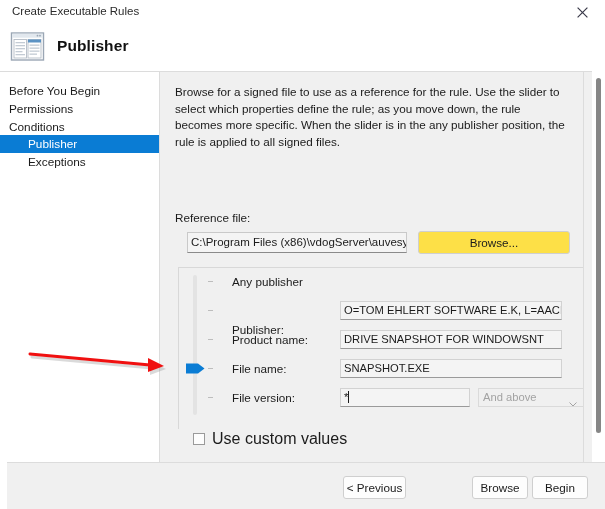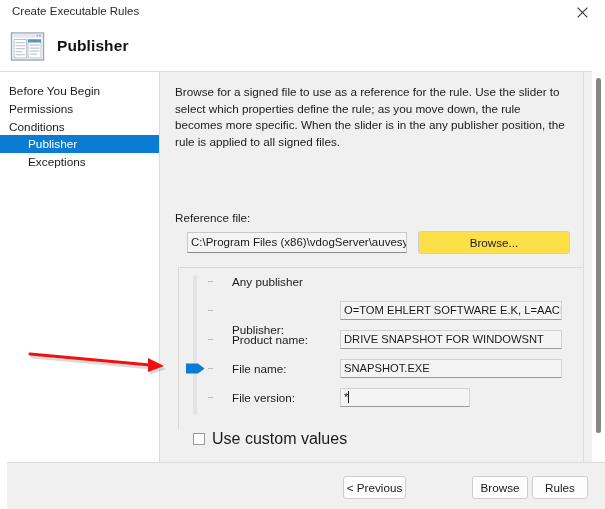--- a/index.html
+++ b/index.html
@@ -422,39 +422,47 @@
 
       <div class="prop-row-label" style="top:261px;">Product name:</div>
       <div class="prop-field" style="top:258px;">DRIVE SNAPSHOT FOR WINDOWSNT</div>
 
       <div class="prop-row-label" style="top:290px;">File name:</div>
       <div class="prop-field" style="top:287px;">SNAPSHOT.EXE</div>
 
       <div class="prop-row-label" style="top:319px;">File version:</div>
       <div class="prop-field short focused" style="top:316px;"><span>*</span><span class="caret"></span></div>
 
+      <div class="version-select" style="top:316px;">
+        <span>And above</span>
+        <span class="chev">
+          <svg width="8" height="5" viewBox="0 0 8 5">
+            <path d="M0.5 0.5 L4 4 L7.5 0.5" stroke="#a3a3a3" stroke-width="1" fill="none"></path>
+          </svg>
+        </span>
+      </div>
 
       <div class="checkbox-row">
         <div class="checkbox-box"></div>
         <div class="checkbox-label">Use custom values</div>
       </div>
 
     </div>
     <div class="content-divider"></div>
   </div>
 
   <div class="scrollbar">
     <div class="scroll-thumb"></div>
   </div>
 
   <div class="footer">
     <div class="btn" style="left:336px; width:63px;">&lt; Previous</div>
     <div class="btn focused" style="left:403px; width:58px;">Next &gt;</div>
     <div class="btn" style="left:465px; width:56px;">Browse</div>
-    <div class="btn" style="left:525px; width:56px;">Rules</div>
+    <div class="btn" style="left:525px; width:56px;">Begin</div>
   </div>
 
   <div class="annotation">
     <svg width="165" height="45" viewBox="0 0 165 45">
       <g transform="translate(2,3)" opacity="0.30">
         <path d="M8 14 L128 25" stroke="#888888" stroke-width="3" fill="none" stroke-linecap="round"></path>
         <path d="M126 18 L142 26 L126 32 Z" fill="#888888"></path>
       </g>
       <path d="M8 14 L128 25" stroke="#f01010" stroke-width="3" fill="none" stroke-linecap="round"></path>
       <path d="M126 18 L142 26 L126 32 Z" fill="#f01010"></path>

